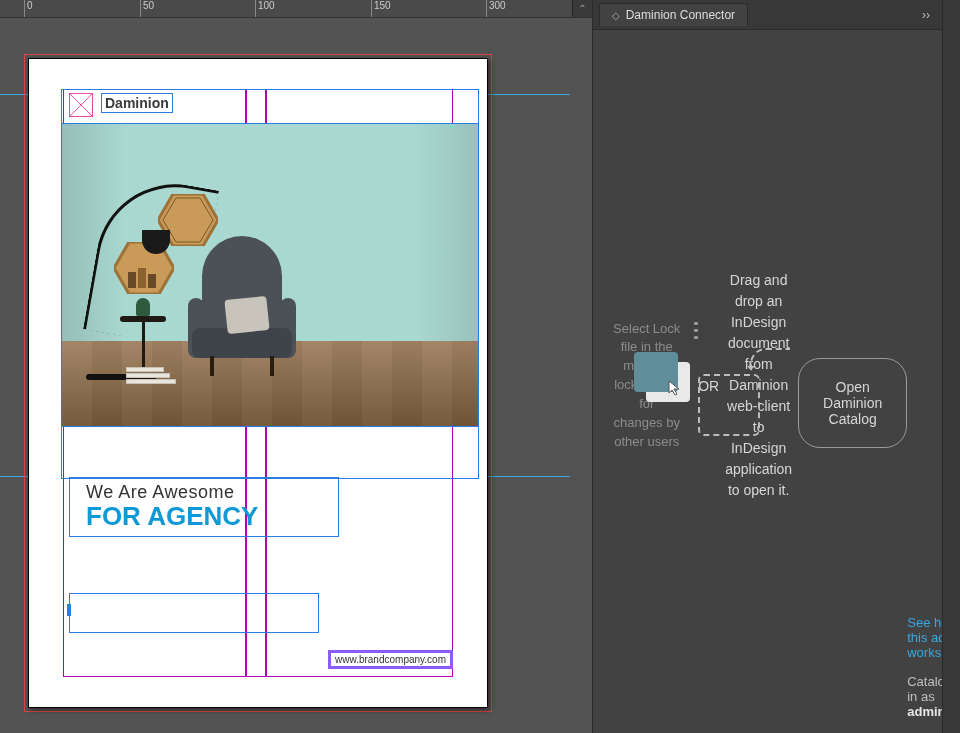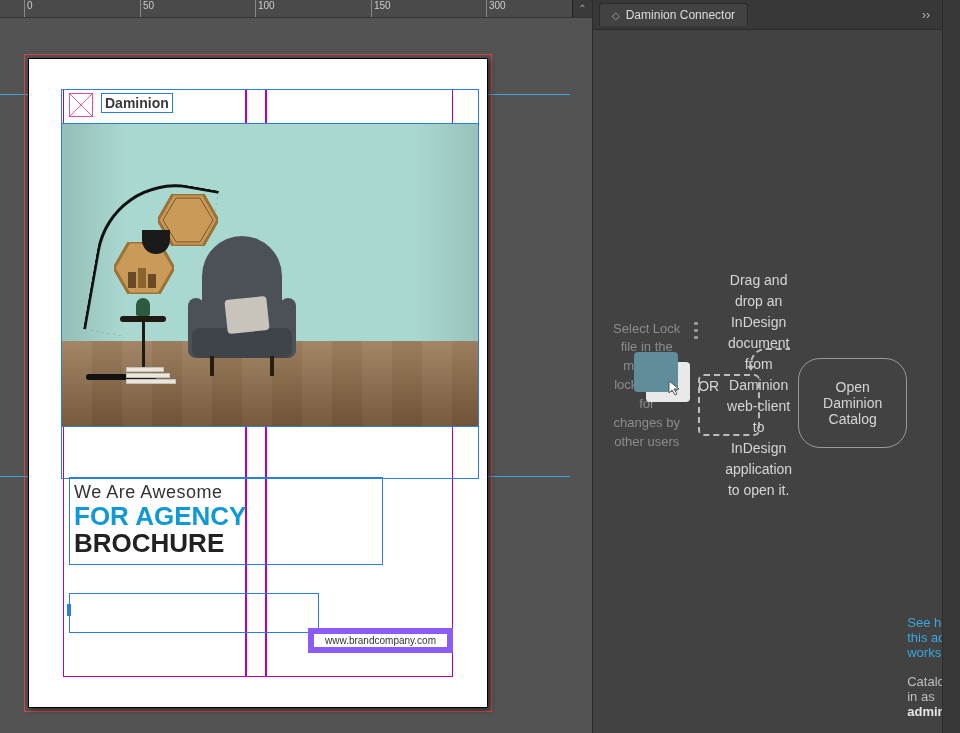--- a/index.html
+++ b/index.html
@@ -182,40 +182,40 @@
   .books div:nth-child(1){bottom:0;width:50px;}
   .books div:nth-child(2){bottom:6px;width:44px;}
   .books div:nth-child(3){bottom:12px;width:38px;}
   
   .hex{position:absolute; width:60px; height:52px;}
   .hex svg{width:100%;height:100%;}
   .hex1{left:96px; top:70px;}
   .hex2{left:52px; top:118px;}
   
   .headline {
-    left: 40px; top: 418px; width: 314px;
+    left: 40px; top: 418px; width: 270px;
     border: 1px solid #2a7de1;
-    padding: 4px 4px 6px;
+    padding: 4px 16px 6px;
   }
   .headline .l1{font-size:18px; font-weight:400; color:#333; letter-spacing:.5px;}
   .headline .l2{font-size:26px; font-weight:800; color:#222; line-height:1.05;}
   .headline .l3{font-size:26px; font-weight:800; color:#0f99d6; line-height:1.05;}
   .headline .l4{font-size:26px; font-weight:800; color:#222; line-height:1.05;}
   .empty-frame {
     left: 40px; top: 534px; width: 250px; height: 40px;
     border: 1px solid #2a7de1;
   }
   .empty-frame .pin{
     position:absolute; left:-3px; top:10px; width:4px; height:12px; background:#2a7de1;
   }
   .url-frame{
-    right: 34px; bottom: 54px;
-    border:6px solid #8b5cf6;
+    right: 34px; bottom: 38px;
+    border:3px solid #8b5cf6;
     font-size:10px; color:#333;
-    padding:1px 11px;
+    padding:1px 4px;
   }
   
   .h-rule-line{
     position:absolute; left:0; right:22px; height:0;
     border-top:1px solid #3aa7e0;
   }
   
   .panel {
     width: 350px;
     background: #424242;
@@ -385,21 +385,20 @@
                   <div></div>
                 </div>
             </div>
           </div>
 
           <div class="frame" style="left:32px; top:30px; width:418px; height:390px; border-color:#2a7de1; background:transparent; pointer-events:none;"></div>
 
           <div class="frame headline">
             <div class="l1">We Are Awesome</div>
             <div class="l3">FOR AGENCY</div>
-            <div class="l4">BROCHURE</div>
           </div>
 
           <div class="frame empty-frame">
               <div class="pin"></div>
             </div>
 
           <div class="frame url-frame">www.brandcompany.com</div>
         </div>
       </div>
     </div>

